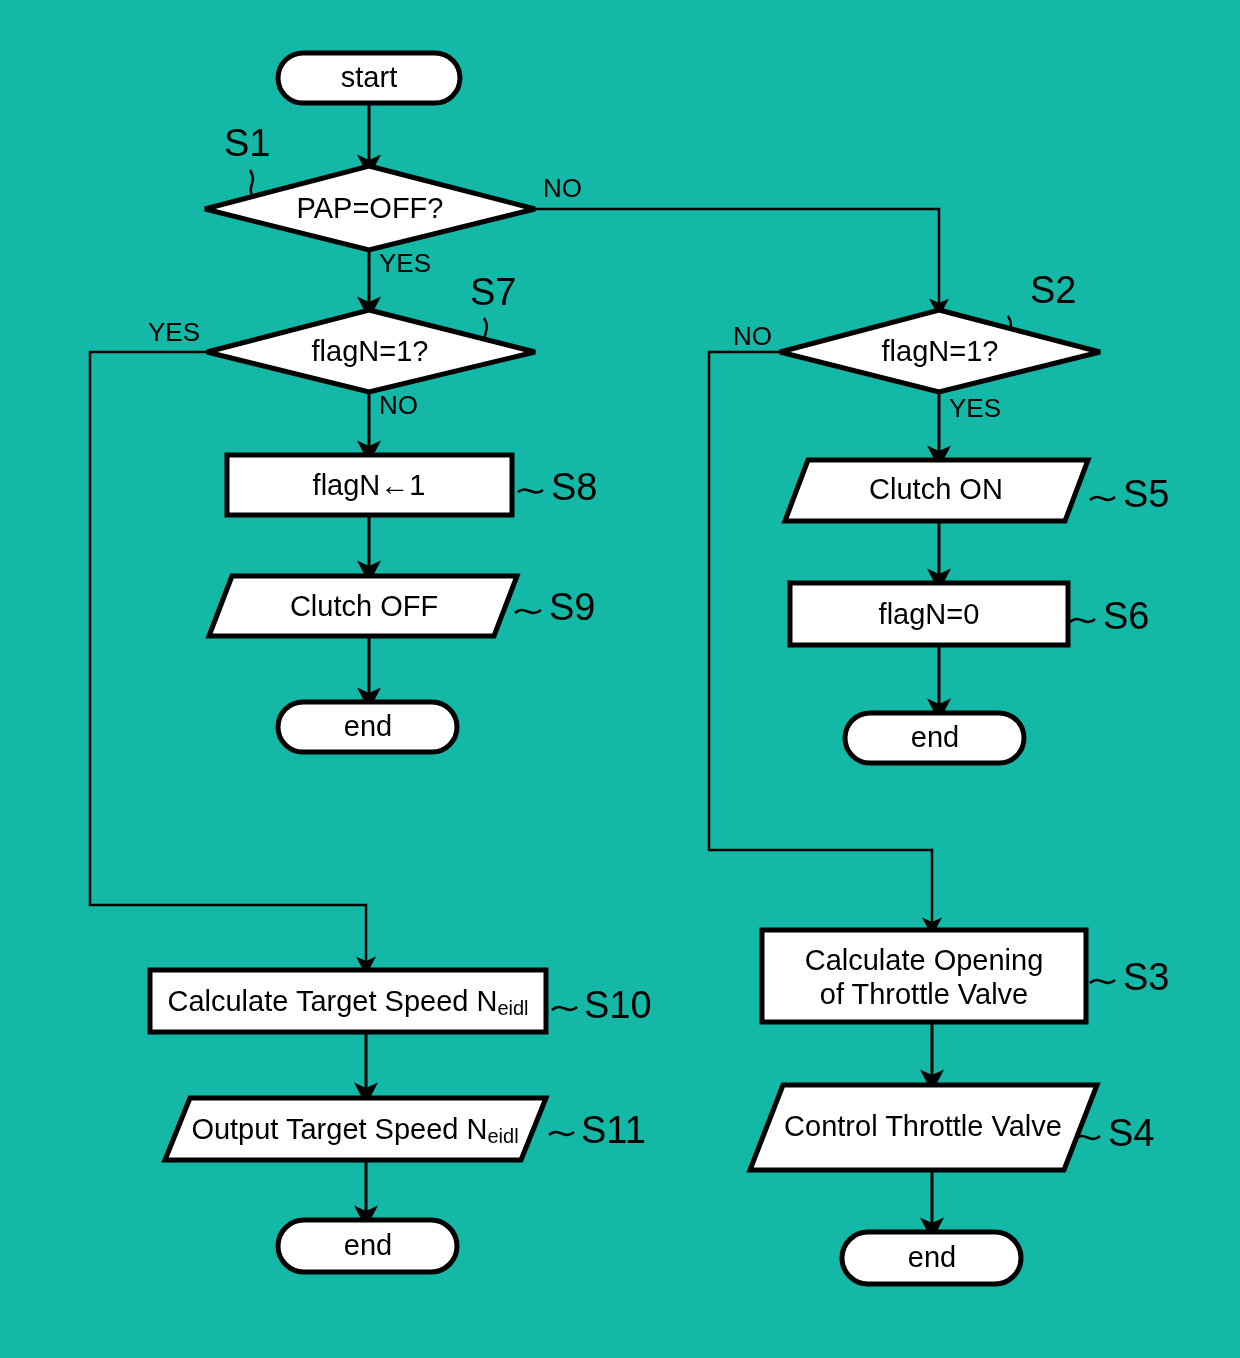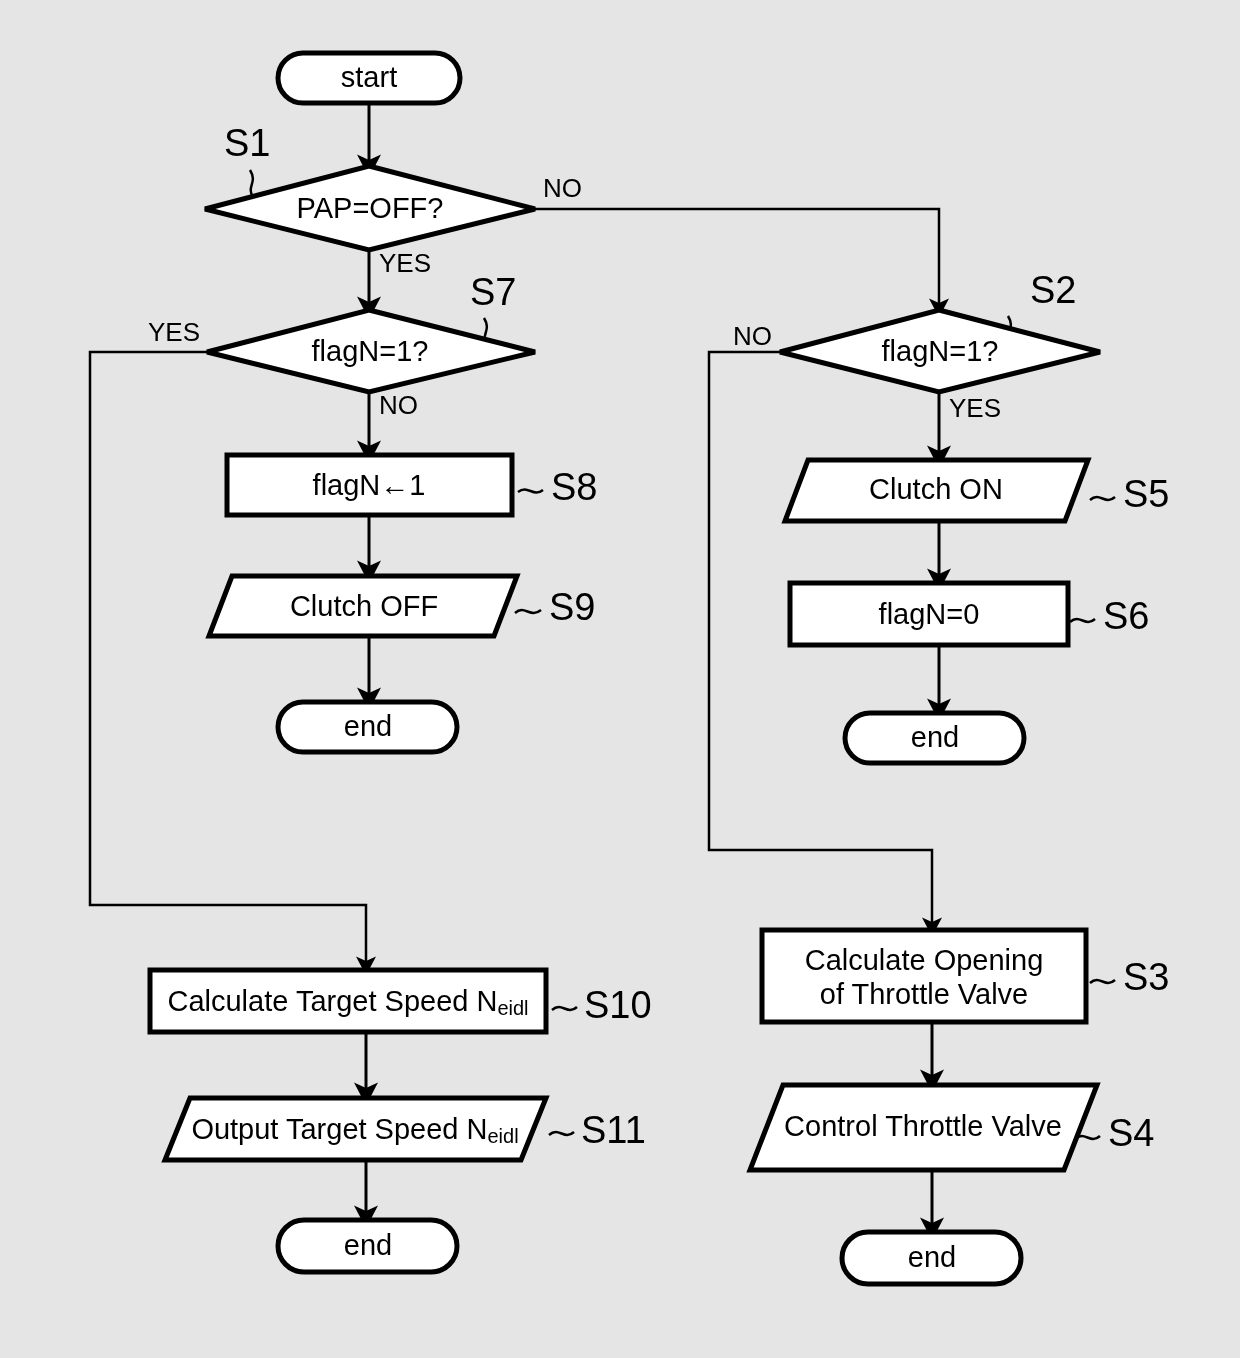--- a/index.html
+++ b/index.html
@@ -10,21 +10,21 @@
   body {
     width: 1240px;
     height: 1358px;
     font-family: "Liberation Sans", sans-serif;
     overflow: hidden;
   }
   #flowchart-root {
     position: relative;
     width: 1240px;
     height: 1358px;
-    background: #e5e5e5;
+    background: #14b8a6;
   }
   svg#flow-svg {
     display: block;
     width: 1240px;
     height: 1358px;
   }
   .shape-stroke-thick {
     stroke: #000000;
     stroke-width: 5;
     fill: #ffffff;

